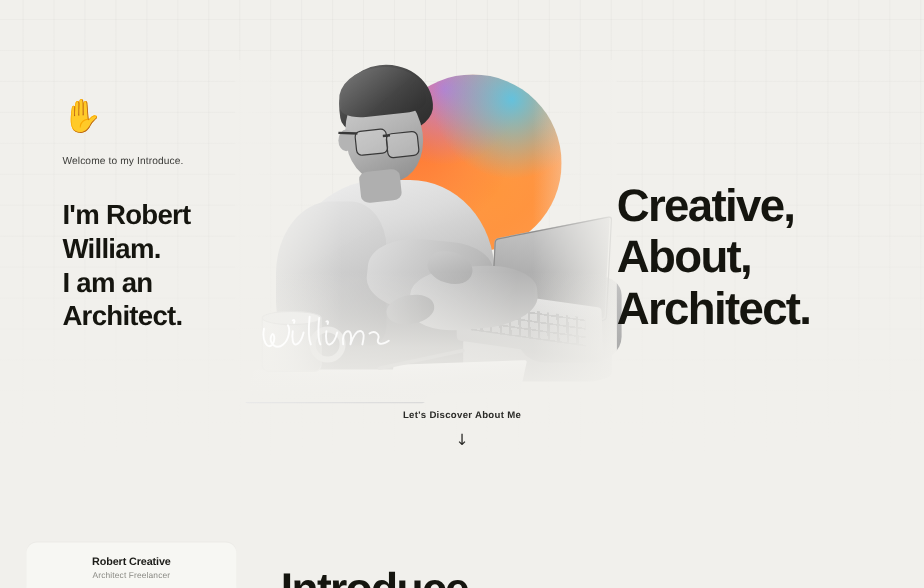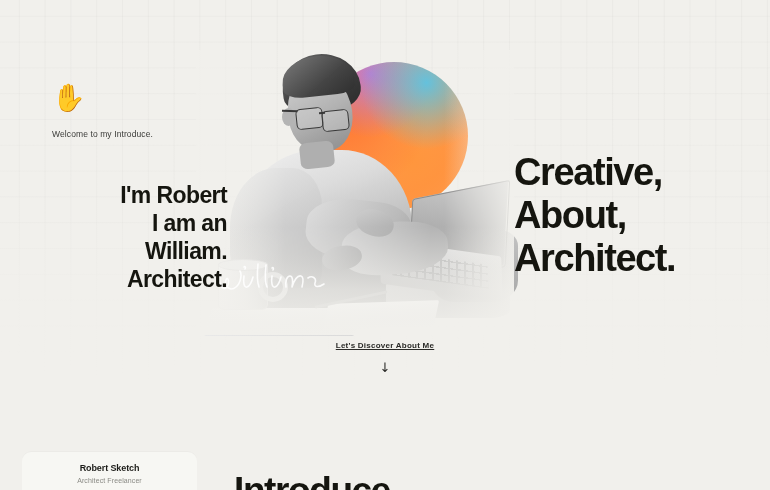--- a/index.html
+++ b/index.html
@@ -26,22 +26,22 @@
     pointer-events:none;
   }
   
   #hero{position:absolute;left:0;top:0;width:770px;height:420px;}
 
   
   #intro{position:absolute;left:52px;top:84px;width:175px;z-index:6;}
   .wave{font-size:27px;line-height:1;display:block;margin-bottom:16px;
         font-family:"DejaVu Sans",sans-serif;}
   .greet-line{font-size:8.5px;line-height:14px;color:#3b3b38;letter-spacing:.1px;}
-  #name-head{margin-top:40px;font-size:23px;line-height:28px;font-weight:bold;
-             letter-spacing:-0.6px;color:#15150f;text-align:right;}
+  #name-head{margin-top:24px;font-size:23px;line-height:28px;font-weight:bold;
+             letter-spacing:-0.6px;color:#15150f;}
   #name-head .ln{display:block;white-space:nowrap;}
 
   
   #big-head{position:absolute;left:514px;top:103px;font-size:38px;line-height:43px;
             font-weight:bold;letter-spacing:-1.4px;color:#15150f;z-index:6;margin-top:48px;}
   #big-head .ln{display:block;}
 
   
   #photo{position:absolute;left:196px;top:50px;width:318px;height:285px;z-index:4;}
   #orb{
@@ -129,21 +129,21 @@
         linear-gradient(to bottom, rgba(241,240,236,0) 62%, rgba(241,240,236,.72) 84%, #f1f0ec 100%),
         linear-gradient(to left, rgba(241,240,236,0) 72%, rgba(241,240,236,.8) 96%),
         linear-gradient(to right, rgba(241,240,236,0) 78%, rgba(241,240,236,.85) 99%);
       pointer-events:none;}
   
   #signature{position:absolute;left:18px;top:204px;width:120px;height:48px;z-index:5;
              opacity:.92;}
 
   
   #discover{position:absolute;left:0;top:341px;width:770px;text-align:center;z-index:6;}
-  #discover-label{font-size:8px;font-weight:bold;letter-spacing:.25px;color:#2a2a27;text-decoration:underline;}
+  #discover-label{font-size:8px;font-weight:bold;letter-spacing:.25px;color:#2a2a27;}
   #discover-arrow{margin-top:11px;font-size:13px;color:#2a2a27;line-height:1;
                   font-family:"DejaVu Sans",sans-serif;}
 
   
   #introduce{position:absolute;left:234px;top:437px;font-size:37px;font-weight:bold;
              letter-spacing:-1.4px;color:#15150f;line-height:46px;z-index:6;}
   #profile-card{position:absolute;left:22px;top:452px;width:175px;height:38px;
        background:#f7f7f3;border-radius:9px 9px 0 0;z-index:6;
        box-shadow:0 -1px 0 rgba(0,0,0,.018);}
   #profile-name{position:absolute;left:0;top:11px;width:175px;text-align:center;
@@ -203,22 +203,22 @@
         <path d="M94,24 C98,21 103,24 101,29 C100,33 104,34 110,30"></path>
       </g>
     </svg>
   </div>
 
   <div id="intro">
     <span class="wave">✋</span>
     <div class="greet-line">Welcome to my Introduce.</div>
     <h1 id="name-head">
       <span class="ln">I'm Robert</span>
+      <span class="ln">William.</span>
       <span class="ln">I am an</span>
-      <span class="ln">William.</span>
       <span class="ln">Architect.</span>
     </h1>
   </div>
 
   <h2 id="big-head">
     <span class="ln">Creative,</span>
     <span class="ln">About,</span>
     <span class="ln">Architect.</span>
   </h2>
 
@@ -226,15 +226,15 @@
     <div id="discover-label">Let's Discover About Me</div>
     <div id="discover-arrow">↓</div>
   </div>
 </section>
 
 <div id="grid-fade"></div>
 
 <h2 id="introduce">Introduce.</h2>
 
 <div id="profile-card">
-  <div id="profile-name">Robert Sketch</div>
+  <div id="profile-name">Robert Creative</div>
   <div id="profile-role">Architect Freelancer</div>
 </div>
 
 </body></html>

